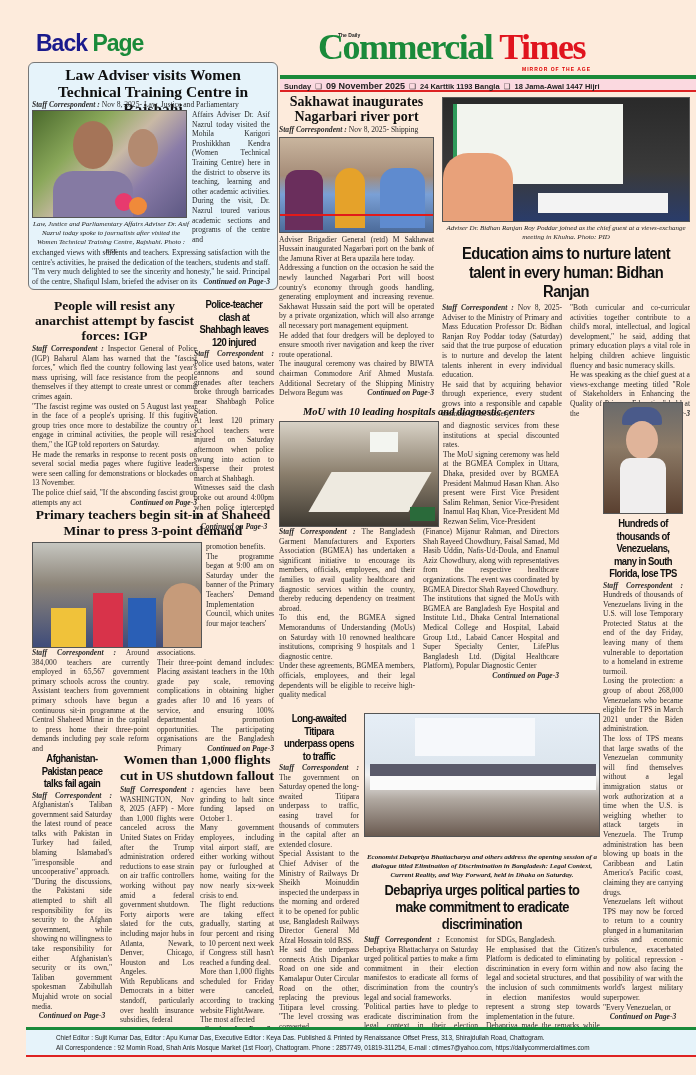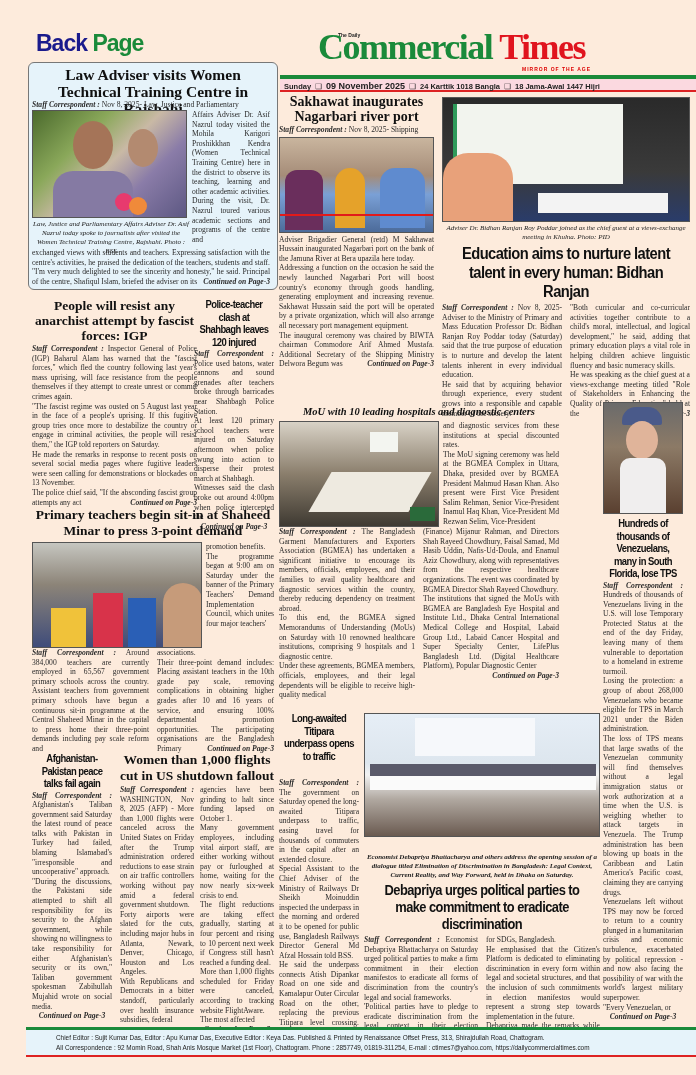--- a/index.html
+++ b/index.html
@@ -34,21 +34,21 @@
 <div id="masthead" class="abs">
   <span style="color:#1a8a3a">Commercial</span>
   <span style="color:#e0141e">Times</span>
 </div>
 <div id="mirror" class="abs">MIRROR OF THE AGE</div>
 <div id="dateline" class="abs">
   <span>Sunday</span>
   <span style="font-weight:normal;margin:0 2px">❑</span>
   <span style="font-size:9px">09 November 2025</span>
   <span style="font-weight:normal;margin:0 2px">❑</span>
-  <span>24 Karttik 1018 Bangla</span>
+  <span>24 Karttik 1193 Bangla</span>
   <span style="font-weight:normal;margin:0 2px">❑</span>
   <span>18 Jama-Awal 1447 Hijri</span>
 </div>
 <div class="abs" style="left:280px;top:75px;width:416px;height:2px;background:#1a8a3a"></div>
 
 <div id="law-box" class="abs">
   <div class="hl" style="font-size:15.5px;line-height:17px;margin:3px 6px 0 6px;font-family:'Liberation Serif',serif">Law Adviser visits Women Technical Training Centre in Rajshahi</div>
   <div class="txt abs" style="left:3px;top:37px;width:238px">
     <span class="corr">Staff Correspondent :</span>
     <span>Nov 8, 2025- Law, Justice and Parliamentary</span>
@@ -76,20 +76,21 @@
   </div>
   <div class="photo" style="height:96px;margin:2px 0;position:relative;background:linear-gradient(180deg,#c9b59e 0%,#a58c78 40%,#7aa0d6 60%,#4c6b9a 100%)">
     <div style="position:absolute;left:55px;top:30px;width:30px;height:60px;background:#e5a22a;border-radius:15px 15px 0 0"></div>
     <div style="position:absolute;left:5px;top:32px;width:38px;height:60px;background:#6a2e5c;border-radius:12px 12px 0 0"></div>
     <div style="position:absolute;left:100px;top:30px;width:45px;height:60px;background:#5f8bcf;border-radius:15px 15px 0 0"></div>
     <div style="position:absolute;left:0;top:76px;width:100%;height:2px;background:#e21a1a"></div>
   </div>
   <div class="txt">
     <p>Adviser Brigadier General (retd) M Sakhawat Hussain inaugurated Nagarbari port on the bank of the Jamuna River at Bera upazila here today.</p>
     <p>Addressing a function on the occasion he said the newly launched Nagarbari Port will boost country's economy through goods handling, generating employment and increasing revenue. Sakhawat Hussain said the port will be operated by a private organization, which will also arrange all necessary port management equipment.</p>
+    <p>He added that four dredgers will be deployed to ensure smooth river navigation and keep the river route operational.</p>
     <p><span>The inaugural ceremony was chaired by BIWTA chairman Commodore Arif Ahmed Mustafa. Additional Secretary of the Shipping Ministry Delwora Begum was</span> <span class="cont">Continued on Page-3</span></p>
   </div>
 </div>
 
 <div class="abs" style="left:442px;top:97px;width:248px">
   <div class="photo" style="height:125px;position:relative;background:linear-gradient(180deg,#2a2a2a 0%,#3a3a3a 60%,#2a3c6a 100%)">
     <div style="position:absolute;left:10px;top:6px;width:170px;height:80px;background:#f2f4ee;border-left:4px solid #2f9a5a"></div>
     <div style="position:absolute;left:0;top:55px;width:70px;height:70px;background:#e8a17a;border-radius:25px 25px 0 0"></div>
     <div style="position:absolute;left:95px;top:95px;width:130px;height:20px;background:#f3f3f3"></div>
   </div>
@@ -216,21 +217,21 @@
     <p>Losing the protection: a group of about 268,000 Venezuelans who became eligible for TPS in March 2021 under the Biden administration.</p>
     <p>The loss of TPS means that large swaths of the Venezuelan community will find themselves without a legal immigration status or work authorization at a time when the U.S. is weighing whether to attack targets in Venezuela. The Trump administration has been blowing up boats in the Caribbean and Latin America's Pacific coast, claiming they are carrying drugs.</p>
     <p>Venezuelans left without TPS may now be forced to return to a country plunged in a humanitarian crisis and economic turbulence, exacerbated by political repression - and now also facing the possibility of war with the world's largest military superpower.</p>
     <p>"Every Venezuelan, or</p>
     <span class="cont2">Continued on Page-3</span>
   </div>
 </div>
 
 <div class="abs" style="left:279px;top:712px;width:80px">
   <div class="hl cond" style="font-size:10.5px;line-height:12.5px;transform:scaleX(0.9)">Long-awaited Titipara underpass opens to traffic</div>
-  <div class="txt" style="margin-top:16px">
+  <div class="txt" style="margin-top:1px">
     <p><span class="corr">Staff Correspondent :</span> <span>The government on Saturday opened the long-awaited Titipara underpass to traffic, easing travel for thousands of commuters in the capital after an extended closure.</span></p>
     <p>Special Assistant to the Chief Adviser of the Ministry of Railways Dr Sheikh Moinuddin inspected the underpass in the morning and ordered it to be opened for public use, Bangladesh Railways Director General Md Afzal Hossain told BSS.</p>
     <p>He said the underpass connects Atish Dipankar Road on one side and Kamalapur Outer Circular Road on the other, replacing the previous Titipara level crossing. "The level crossing was converted</p>
     <span class="cont2">Continued on Page-3</span>
   </div>
 </div>
 
 <div class="abs" style="left:364px;top:713px;width:236px">
   <div class="photo" style="height:124px;position:relative;background:linear-gradient(180deg,#e6eef6 0%,#dde6ee 40%,#f2f2f2 50%,#b0a8a0 70%,#6a5a50 100%)">
     <div style="position:absolute;left:50px;top:4px;width:120px;height:38px;background:#f6f8fb"></div>

